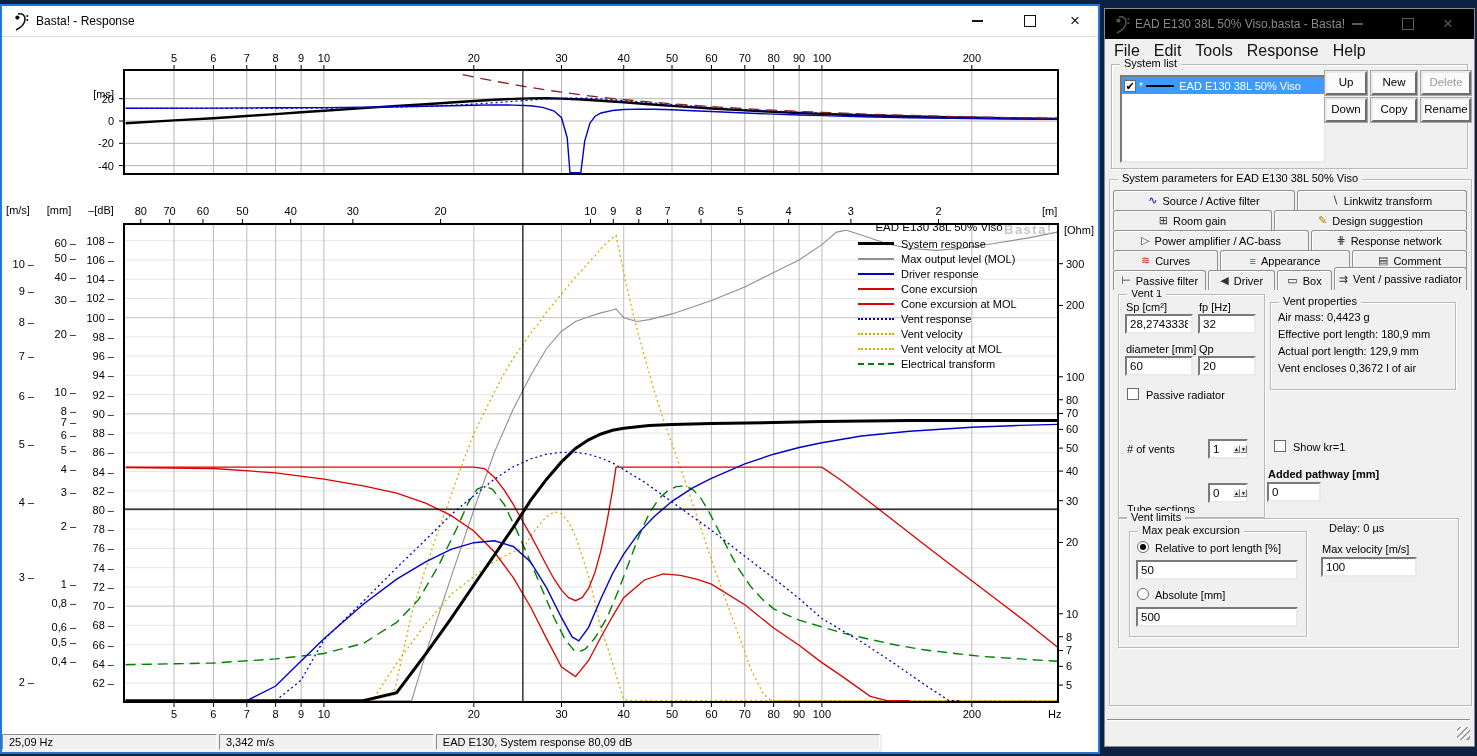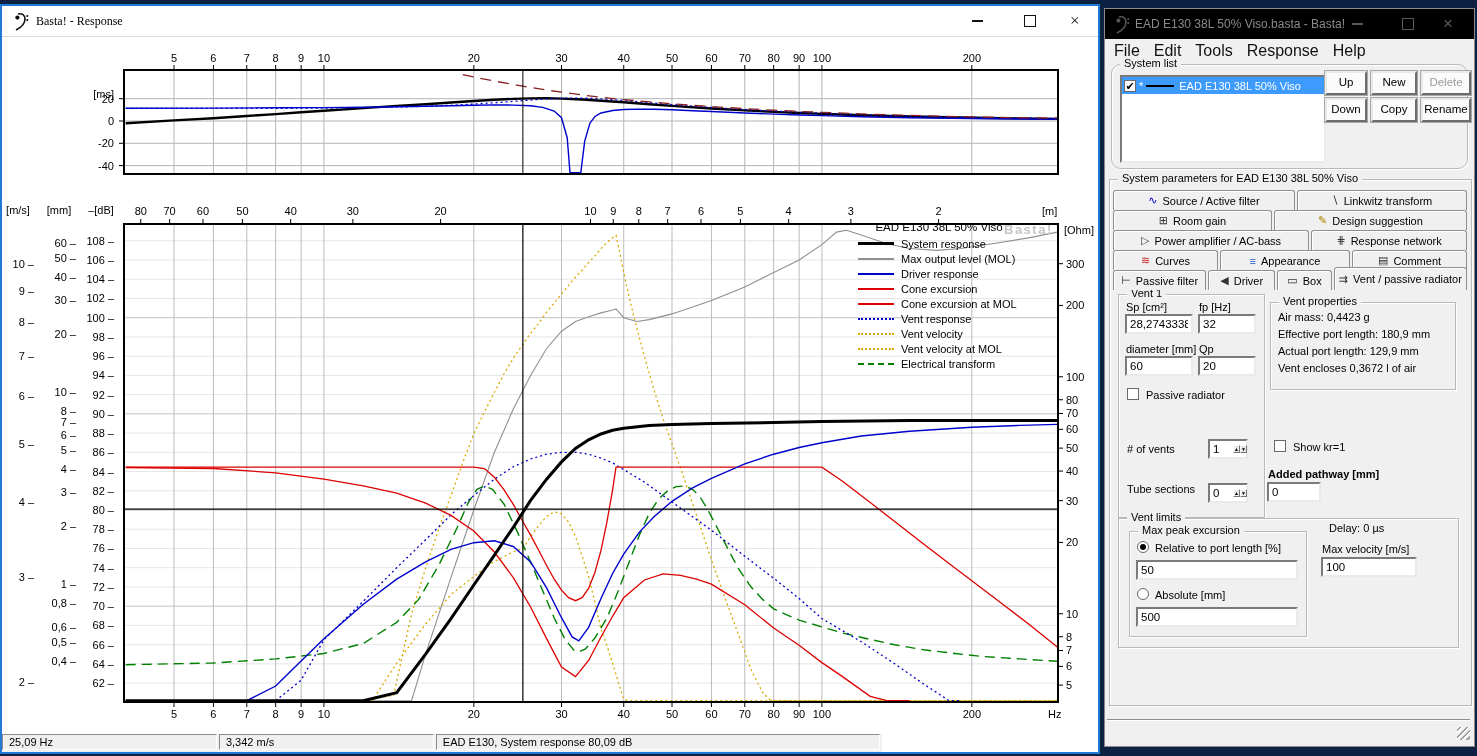--- a/index.html
+++ b/index.html
@@ -8,21 +8,21 @@
     background:#0d2142;
     font-family:"Liberation Sans", sans-serif;
     -webkit-font-smoothing:antialiased;
   }
   .abs{position:absolute;}
   
   #left-window{
     left:0;top:4px;width:1100px;height:750px;
     background:#ffffff;border:2px solid #1e7ad4;box-sizing:border-box;
   }
-  #lw-titlebar{left:0;top:0;width:100%;height:30px;background:#ffffff;border-bottom:1px solid #d9d9d9;font-family:Liberation Serif, serif;}
+  #lw-titlebar{left:0;top:0;width:100%;height:30px;background:#ffffff;border-bottom:1px solid #d9d9d9;}
   #lw-title{left:34px;top:8px;font-size:12px;color:#000;}
   #lw-min{left:970px;top:14px;width:11px;height:2px;background:#111;}
   #lw-max{left:1022px;top:9px;width:10px;height:10px;border:1.5px solid #111;}
   #lw-close{left:1068px;top:5px;font-size:17px;color:#111;}
   #charts-svg{left:0;top:31px;}
   
   #legend{left:842px;top:215px;width:190px;}
   #legend-title{font-size:11.5px;color:#000;text-align:center;margin-bottom:3px;}
   .leg-row{height:15px;display:flex;align-items:center;}
   .leg-line{width:36px;margin-left:14px;margin-right:7px;border-top-width:2px;border-top-style:solid;}
@@ -431,21 +431,21 @@
         <circle cx="13.3" cy="4" r="1.1" fill="#555"></circle>
         <circle cx="13.3" cy="8" r="1.1" fill="#555"></circle>
     </svg>
     <span id="rw-title" class="abs">EAD E130 38L 50% Viso.basta - Basta!</span>
     <div id="rw-min" class="abs"></div>
     <div id="rw-max" class="abs"></div>
     <div id="rw-close" class="abs">×</div>
   </div>
   <div id="menu-bar" class="abs"><div class="menu-item">File</div><div class="menu-item">Edit</div><div class="menu-item">Tools</div><div class="menu-item">Response</div><div class="menu-item">Help</div></div>
 
-  <div class="grp" style="left:6px;top:55px;width:357px;height:105px;border-radius:10px;">
+  <div class="grp" style="left:6px;top:55px;width:357px;height:105px;">
     <span class="grp-label">System list</span>
     <div id="syslist-box" class="abs">
       <div id="syslist-item">
         <span class="chk checked" id="item-chk"><span class="tick">✔</span></span>
         <span>*</span>
         <span id="item-line"></span>
         <span>EAD E130 38L 50% Viso</span>
       </div>
     </div>
     <div id="syslist-buttons"></div>
@@ -534,21 +534,21 @@
       <input class="inp" style="left: 6px; top: 61px; width: 68px;" value="60">
       <span class="lbl" style="left:80px;top:48px;">Qp</span>
       <input class="inp" style="left: 79px; top: 61px; width: 58px;" value="20">
       <span class="chk abs" id="pr-chk" style="left:8px;top:93px;"><span class="tick">✔</span></span>
       <span class="lbl" style="left:27px;top:94px;">Passive radiator</span>
       <span class="lbl" style="left:8px;top:148px;"># of vents</span>
       <span class="spinner" style="left:89px;top:144px;">
         <input class="inp" value="1" style="">
         <span class="spin-btns"><span class="spin-btn">▲</span><span class="spin-btn">▼</span></span>
       </span>
-      <span class="lbl" style="left:8px;top:188px;">Tube sections</span>
+      <span class="lbl" style="left:8px;top:208px;">Tube sections</span>
       <span class="spinner" style="left:89px;top:188px;">
         <input class="inp" value="0" style="">
         <span class="spin-btns"><span class="spin-btn">▲</span><span class="spin-btn">▼</span></span>
       </span>
     </div>
 
     <div class="grp" style="left:160px;top:122px;width:186px;height:88px;">
       <span class="grp-label">Vent properties</span>
       <div id="vent-prop-lines" class="abs" style="left:7px;top:8px;">
           <div class="propline">Air mass: 0,4423 g</div>

